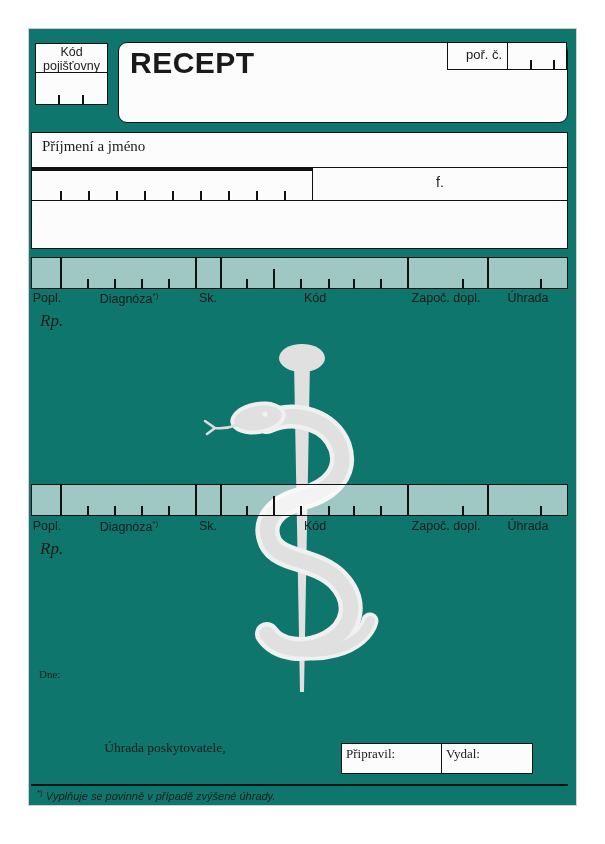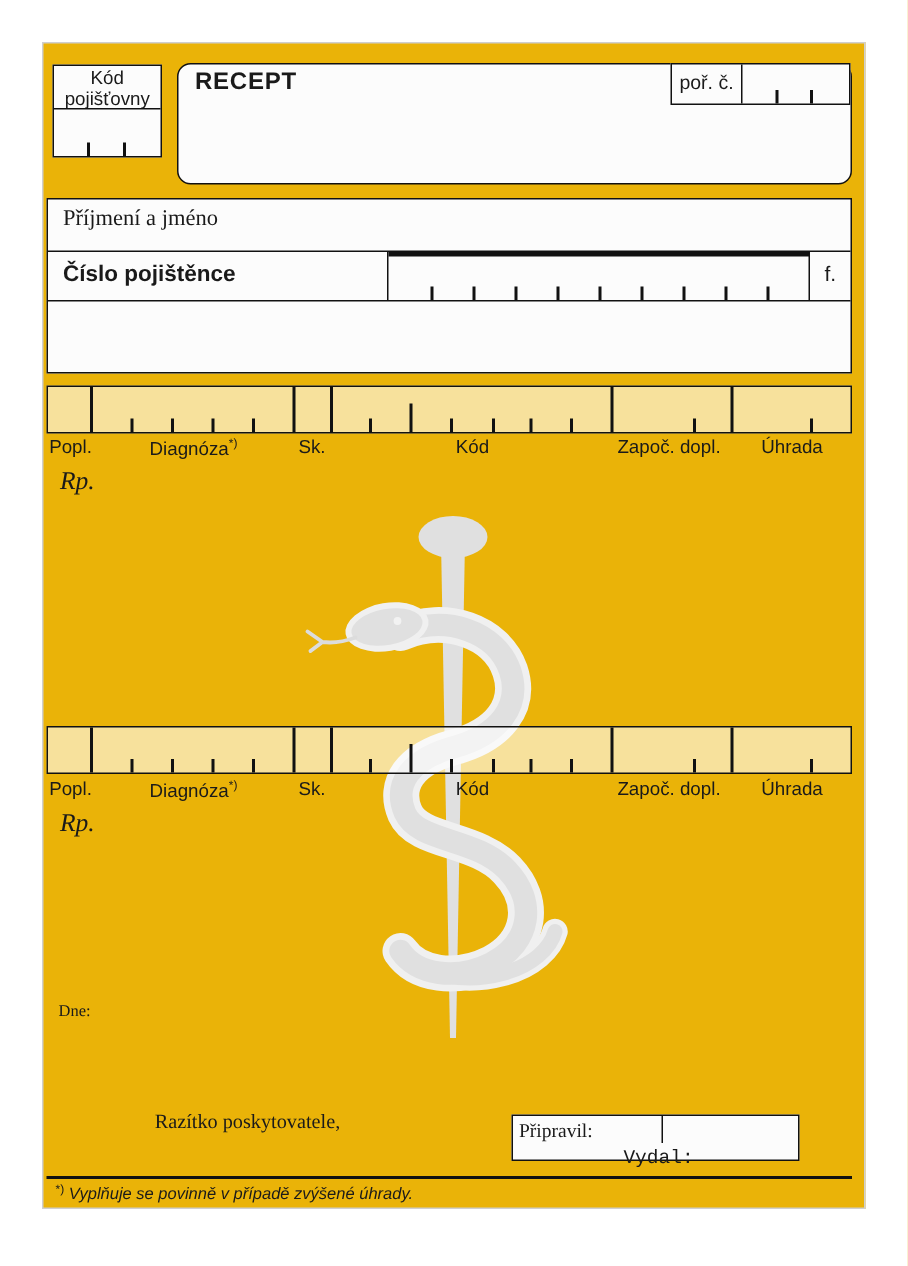--- a/index.html
+++ b/index.html
@@ -1,32 +1,32 @@
 <!DOCTYPE html>
 <html><head>
 <meta charset="utf-8">
 <style>
   html,body{margin:0;padding:0;background:#ffffff;}
   .page{position:relative;width:605px;height:844px;background:#ffffff;overflow:hidden;
         font-family:"Liberation Sans",sans-serif;color:#1a1a1a;}
   .paper{position:absolute;left:28px;top:28px;width:549px;height:778px;
-         background:#eab308;border:1px solid #cfcfcf;box-sizing:border-box;}
+         background:#0f766e;border:1px solid #cfcfcf;box-sizing:border-box;}
   .paper > *{position:absolute;box-sizing:border-box;}
 
   
   .watermark{left:167px;top:307px;width:205px;height:375px;z-index:0;}
 
   
   .kodpoj{left:6px;top:14px;width:73px;height:62px;border:1.8px solid #111;background:#fcfcfc;z-index:1;}
   .kodpoj-label{position:absolute;top:1px;left:0;right:0;text-align:center;font-size:12.5px;line-height:14px;}
   .kodpoj-cell{position:absolute;left:0;right:0;bottom:0;height:31px;border-top:1.2px solid #111;}
   .recept-box{left:89px;top:13px;width:450px;height:81px;border:1.6px solid #111;border-radius:9px;background:#fcfcfc;z-index:1;}
-  .recept-title{position:absolute;left:11px;top:3px;font-size:16px;font-weight:bold;letter-spacing:.5px;}
+  .recept-title{position:absolute;left:11px;top:3px;font-size:30px;font-weight:bold;letter-spacing:.5px;}
   .recept-subtitle{position:absolute;left:9px;right:4px;bottom:3px;font-size:9.3px;letter-spacing:-.1px;white-space:nowrap;}
-  .porc-box{left:418px;top:13px;width:120px;height:28px;border:1.8px solid #111;background:#fcfcfc;z-index:2;display:flex;}
+  .porc-box{left:418px;top:13px;width:120px;height:28px;border:1.8px solid #111;background:#fcfcfc;z-index:2;display:flex;padding-left:13px;}
   .porc-label{width:46px;border-right:1.4px solid #111;text-align:center;font-size:13px;padding-top:4px;}
   .porc-cell{position:relative;flex:1;}
 
   
   .tk{position:absolute;bottom:0;width:1.5px;height:9px;background:#111;}
   .tk.tall{height:19px;}
   .vd{position:absolute;top:0;bottom:0;width:1.8px;background:#111;}
 
   
   .patient-box{left:2px;top:103px;width:537px;height:117px;border:1.8px solid #111;background:#fcfcfc;z-index:1;
@@ -42,23 +42,23 @@
   .strip{left:2px;width:537px;height:32px;border:1.8px solid #111;background:rgba(255,255,255,.6);z-index:1;}
   .strip-labels{left:0;width:549px;height:16px;font-size:12.5px;z-index:1;}
   .strip-labels .lbl{position:absolute;transform:translateX(-50%);white-space:nowrap;}
   .strip-labels sup{font-size:8px;}
   .rp{font-family:"Liberation Serif",serif;font-style:italic;font-size:17px;z-index:1;left:11px;}
 
   
   .dne{left:10px;top:639px;font-family:"Liberation Serif",serif;font-size:11px;z-index:1;}
   .stamp{left:7px;top:711px;width:258px;text-align:center;font-family:"Liberation Serif",serif;
          font-size:13.5px;line-height:15.5px;z-index:1;}
-  .prep-box{left:312px;top:714px;width:192px;height:31px;border:1.8px solid #111;background:#fcfcfc;z-index:1;display:flex;flex-direction:column;}
+  .prep-box{left:312px;top:714px;width:192px;height:31px;border:1.8px solid #111;background:#fcfcfc;z-index:1;display:flex;}
   .prep-cell{width:95px;border-right:1.4px solid #111;font-family:"Liberation Serif",serif;font-size:13px;padding:2px 0 0 4px;}
-  .vydal-cell{flex:1;font-family:Liberation Mono, monospace;font-size:13px;padding:2px 0 0 4px;text-align:center;}
+  .vydal-cell{flex:1;font-family:Liberation Serif, serif;font-size:13px;padding:2px 0 0 4px;}
   .hrule{left:2px;top:755px;width:537px;height:1.6px;background:#111;z-index:1;}
   .footnote{left:8px;top:759px;font-style:italic;font-size:11px;z-index:1;text-align:center;}
   .footnote sup{font-size:8px;font-style:normal;}
 </style>
 </head>
 <body>
 
 <div class="page">
  <div class="paper">
 
@@ -93,21 +93,20 @@
       <i class="tk" style="left:22px"></i>
           <i class="tk" style="left:45px"></i>
     </div>
   </div>
 
   <div class="patient-box">
     <div class="p-row1">
       <span>Příjmení a jméno</span>
     </div>
     <div class="p-row2">
-      <div class="p-num-label">Číslo pojištěnce</div>
       <div class="p-num-box">
         <i class="tk" style="left:28px"></i>
             <i class="tk" style="left:56px"></i>
             <i class="tk" style="left:84px"></i>
         <i class="tk" style="left:112px"></i>
             <i class="tk" style="left:140px"></i>
             <i class="tk" style="left:168px"></i>
         <i class="tk" style="left:196px"></i>
             <i class="tk" style="left:224px"></i>
             <i class="tk" style="left:252px"></i>
@@ -170,21 +169,21 @@
     <span class="lbl" style="left:179px">Sk.</span>
     <span class="lbl" style="left:286px">Kód</span>
     <span class="lbl" style="left:417px">Započ. dopl.</span>
     <span class="lbl" style="left:499px">Úhrada</span>
   </div>
   <div class="rp" style="top:510px">Rp.</div>
 
   <div class="dne">Dne:</div>
 
   <div class="stamp">
-    <div>Razítko poskytovatele,</div>
+    <div>Úhrada poskytovatele,</div>
   </div>
 
   <div class="prep-box">
     <div class="prep-cell">Připravil:</div>
     <div class="vydal-cell">Vydal:</div>
   </div>
 
   <div class="hrule"></div>
 
   <div class="footnote">

